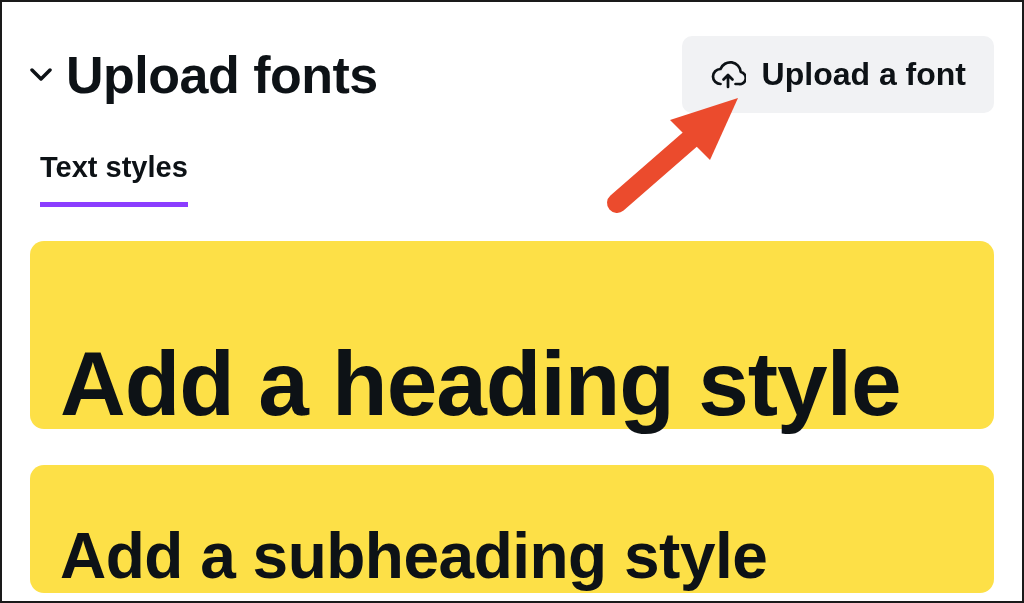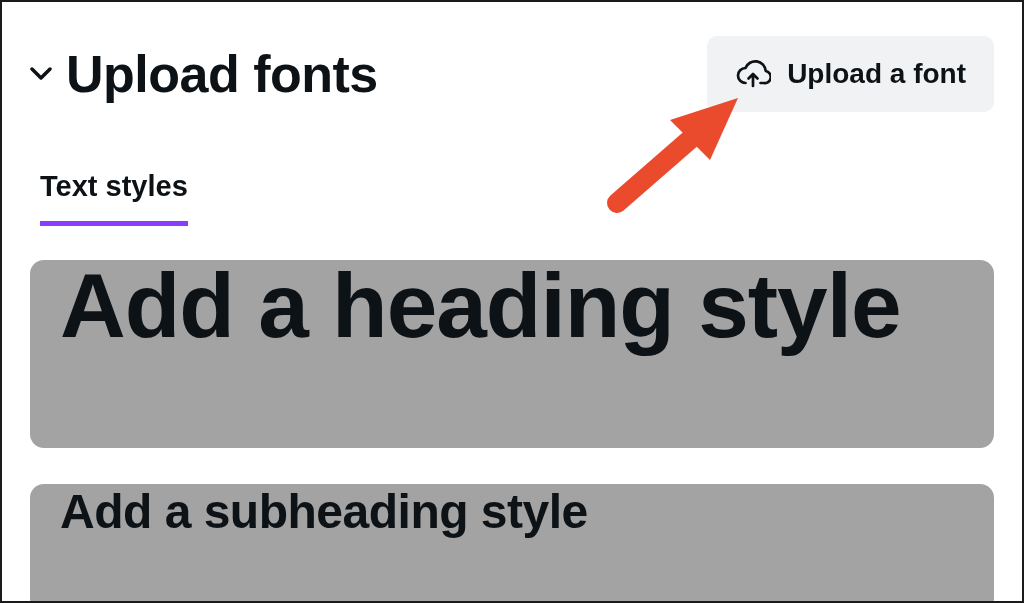--- a/index.html
+++ b/index.html
@@ -46,21 +46,21 @@
     }
     .upload-button {
       display: flex;
       align-items: center;
       gap: 16px;
       background: #f1f2f4;
       border: none;
       border-radius: 10px;
       padding: 20px 28px;
       cursor: pointer;
-      font-size: 28px;
+      font-size: 32px;
       font-weight: 600;
       color: #0d1216;
       font-family: inherit;
     }
     .upload-icon {
       width: 36px;
       height: 36px;
     }
     .tabs {
       display: flex;
@@ -72,47 +72,46 @@
       font-size: 29px;
       font-weight: 600;
       color: #6b6e76;
       padding: 0 0 18px 0;
       cursor: pointer;
       border-bottom: 5px solid transparent;
     }
     .tab.active {
       color: #0d1216;
       border-bottom-color: #8b3dff;
-      margin-top: 20px;
     }
     .style-card {
-      background: #a3a3a3;
+      background: #fde047;
       border-radius: 14px;
       margin-bottom: 36px;
       cursor: pointer;
       display: flex;
-      align-items: flex-start;
+      align-items: flex-end;
     }
     .heading-card {
       height: 188px;
       padding: 0 30px;
     }
     .heading-text {
       font-size: 91px;
       font-weight: 800;
       color: #0d1216;
       letter-spacing: -1px;
       line-height: 1;
     }
     .subheading-card {
       height: 128px;
       padding: 0 30px;
     }
     .subheading-text {
-      font-size: 48px;
+      font-size: 64px;
       font-weight: 700;
       color: #0d1216;
       letter-spacing: -0.5px;
     }
     .annotation-arrow {
       position: absolute;
       left: 590px;
       top: 96px;
       pointer-events: none;
     }

